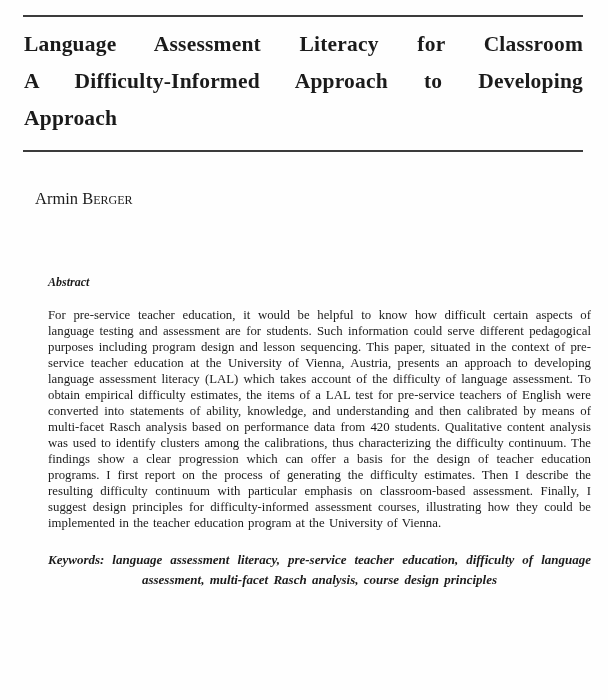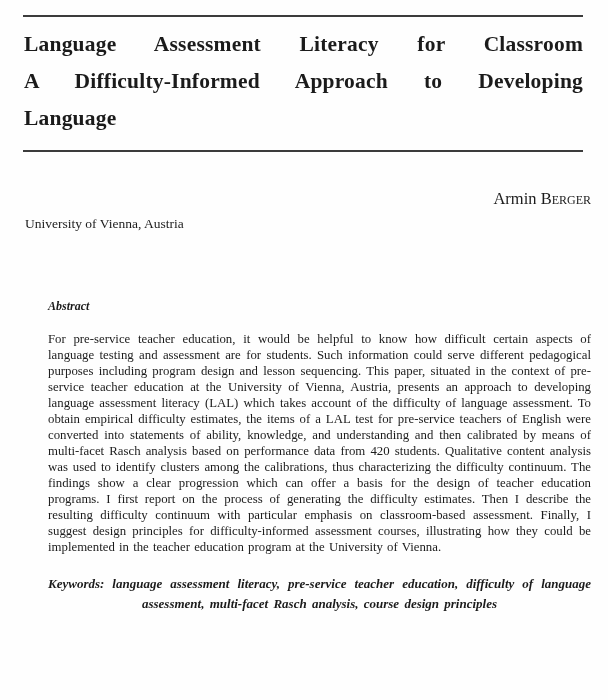--- a/index.html
+++ b/index.html
@@ -39,21 +39,20 @@
     text-align-last: justify;
   }
   .title-line.last {
     text-align-last: left;
   }
   .author-block { margin-top: 36px; }
   .author-name {
     font-size: 16.5px;
     line-height: 22px;
     margin-left: 12px;
-    text-align: right;
   }
   .author-surname { font-variant: small-caps; }
   .author-affiliation {
     font-size: 13.5px;
     line-height: 20px;
     margin-top: 4px;
     margin-left: 2px;
     font-weight: 500;
   }
   .abstract-section {
@@ -88,28 +87,27 @@
 </head>
 <body>
 
 <div class="page">
 
   <hr class="rule rule-top">
 
   <div class="paper-title">
     <div class="title-line">Language Assessment Literacy for Classroom</div>
     <div class="title-line">A Difficulty-Informed Approach to Developing</div>
-    <div class="title-line last">Language</div>
+    <div class="title-line last">Approach</div>
   </div>
 
   <hr class="rule rule-title-bottom">
 
   <div class="author-block">
     <div class="author-name"><span>Armin </span><span class="author-surname">Berger</span></div>
-    <div class="author-affiliation">University of Vienna, Austria</div>
   </div>
 
   <div class="abstract-section">
     <div class="abstract-heading">Abstract</div>
     <p class="abstract-text">For pre-service teacher education, it would be helpful to know how difficult certain aspects of language testing and assessment are for students. Such information could serve different pedagogical purposes including program design and lesson sequencing. This paper, situated in the context of pre-service teacher education at the University of Vienna, Austria, presents an approach to developing language assessment literacy (LAL) which takes account of the difficulty of language assessment. To obtain empirical difficulty estimates, the items of a LAL test for pre-service teachers of English were converted into statements of ability, knowledge, and understanding and then calibrated by means of multi-facet Rasch analysis based on performance data from 420 students. Qualitative content analysis was used to identify clusters among the calibrations, thus characterizing the difficulty continuum. The findings show a clear progression which can offer a basis for the design of teacher education programs. I first report on the process of generating the difficulty estimates. Then I describe the resulting difficulty continuum with particular emphasis on classroom-based assessment. Finally, I suggest design principles for difficulty-informed assessment courses, illustrating how they could be implemented in the teacher education program at the University of Vienna.</p>
     <p class="keywords"><span>Keywords: </span><span>language assessment literacy, pre-service teacher education, difficulty of language assessment, multi-facet Rasch analysis, course design principles</span></p>
   </div>
 
 </div>
 

